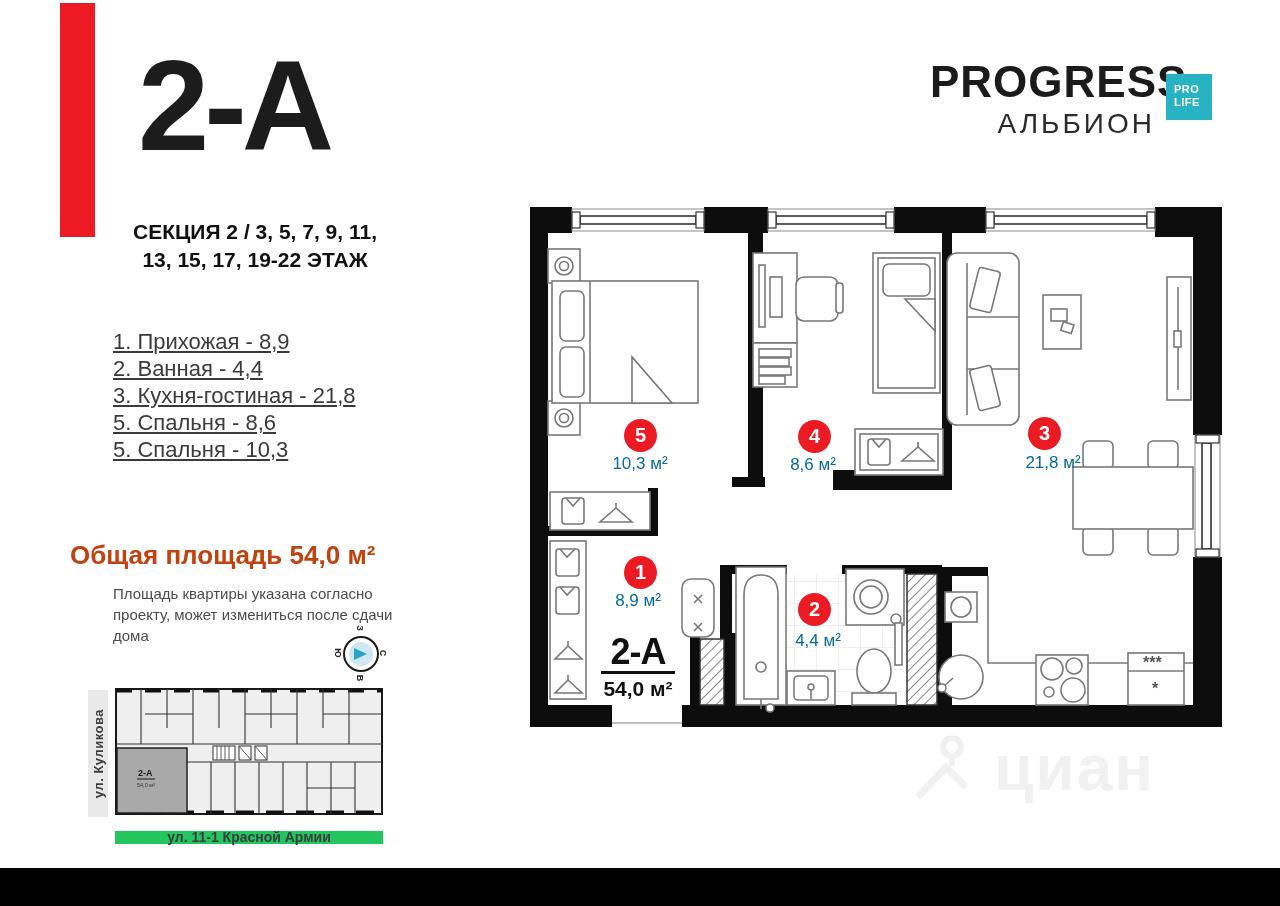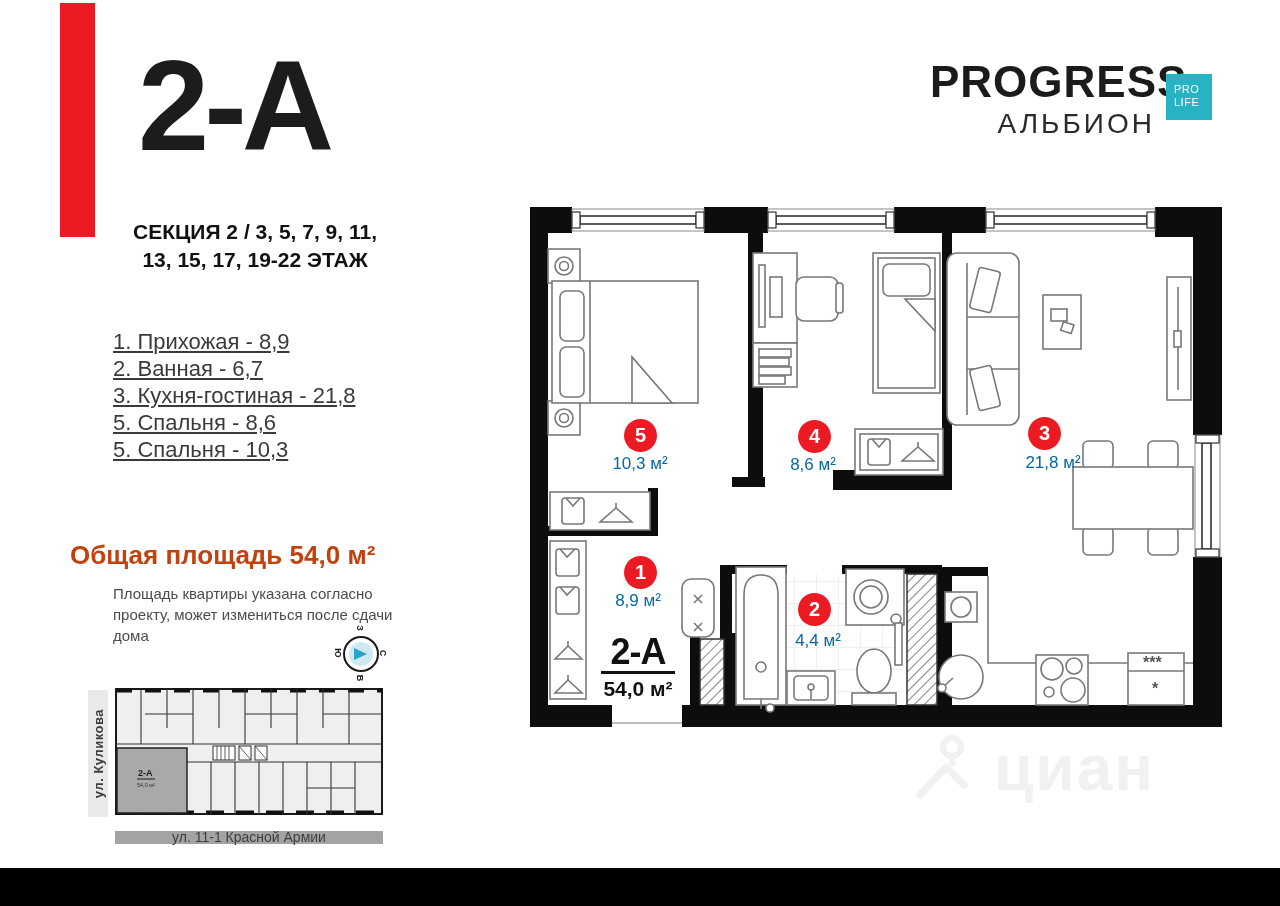--- a/index.html
+++ b/index.html
@@ -20,26 +20,26 @@
   .compass-ring{position:absolute;left:0;top:0;width:32px;height:32px;border:2px solid #1a1a1a;border-radius:50%;background:#fff;}
   .compass-inner{position:absolute;left:6px;top:6px;width:24px;height:24px;border-radius:50%;background:#cfe9f3;}
   .compass-arrow{position:absolute;left:11px;top:12px;width:0;height:0;border-left:13px solid #2ba4c4;border-top:6px solid transparent;border-bottom:6px solid transparent;}
   .compass-letter{position:absolute;font-size:9px;font-weight:700;color:#222;transform:rotate(90deg);}
   .cl-n{left:37px;top:12px;} .cl-s{left:-10px;top:12px;} .cl-w{left:14px;top:-13px;} .cl-e{left:14px;top:37px;}
 
   
   #street-left{left:88px;top:690px;width:20px;height:127px;background:#e9e9e9;display:flex;align-items:center;justify-content:center;}
   #street-left span{writing-mode:vertical-rl;transform:rotate(180deg);font-size:13px;font-weight:700;color:#3d3d3d;letter-spacing:.5px;}
   #minimap{left:115px;top:688px;}
-  #street-bottom{left:115px;top:831px;width:268px;height:13px;background:#a3a3a3;text-align:center;font-size:14px;font-weight:400;color:#3d3d3d;line-height:13px;}
+  #street-bottom{left:115px;top:831px;width:268px;height:13px;background:#22c55e;text-align:center;font-size:14px;font-weight:700;color:#3d3d3d;line-height:13px;}
 
   
   #logo-brand{left:930px;top:60px;width:225px;text-align:right;font-size:44px;font-weight:700;letter-spacing:1px;color:#1b1b1b;line-height:1;}
   #logo-project{left:930px;top:108px;width:225px;text-align:right;font-size:28px;font-weight:500;letter-spacing:3px;color:#2a2a2a;}
-  #logo-badge{left:1166px;top:74px;width:46px;height:46px;color:#fff;font-size:11px;font-weight:400;line-height:13px;padding:9px 3px 0 8px;box-sizing:border-box;letter-spacing:.5px;}
+  #logo-badge{left:1166px;top:74px;width:46px;height:46px;color:#fff;font-size:11px;font-weight:700;line-height:13px;padding:9px 3px 0 8px;box-sizing:border-box;letter-spacing:.5px;}
 
   
   #plan{left:530px;top:207px;width:692px;height:520px;}
   #plan svg{position:absolute;left:0;top:0;}
   .badge{position:absolute;width:33px;height:33px;border-radius:50%;color:#fff;font-size:20px;font-weight:700;text-align:center;line-height:33px;}
   .area-label{position:absolute;width:90px;text-align:center;font-size:17px;color:#0369a1;}
   #plan-unit-code{position:absolute;left:58px;top:424px;width:100px;text-align:center;font-size:36px;font-weight:700;color:#111;letter-spacing:-1px;}
   #plan-unit-rule{position:absolute;left:71px;top:464px;width:74px;height:0;border-top:3px solid #111;}
   #plan-unit-area{position:absolute;left:58px;top:470px;width:100px;text-align:center;font-size:21px;font-weight:700;color:#111;}
 
@@ -56,21 +56,21 @@
 
   <div class="abs" id="red-bar" style="background:#ec1b23"></div>
   <div class="abs" id="apt-title">2-А</div>
   <div class="abs" id="section">
     <div>СЕКЦИЯ 2 / 3, 5, 7, 9, 11,</div>
     <div>13, 15, 17, 19-22 ЭТАЖ</div>
   </div>
 
   <div class="abs" id="room-list">
     <div>1.  Прихожая - 8,9</div>
-    <div>2. Ванная - 6,7</div>
+    <div>2. Ванная - 4,4</div>
     <div>3. Кухня-гостиная - 21,8</div>
     <div>5. Спальня - 8,6</div>
     <div>5. Спальня - 10,3</div>
   </div>
 
   <div class="abs" id="total-area">Общая площадь 54,0 м²</div>
   <div class="abs" id="note">
     <div>Площадь квартиры указана согласно</div>
     <div>проекту, может измениться после сдачи дома</div>
   </div>

